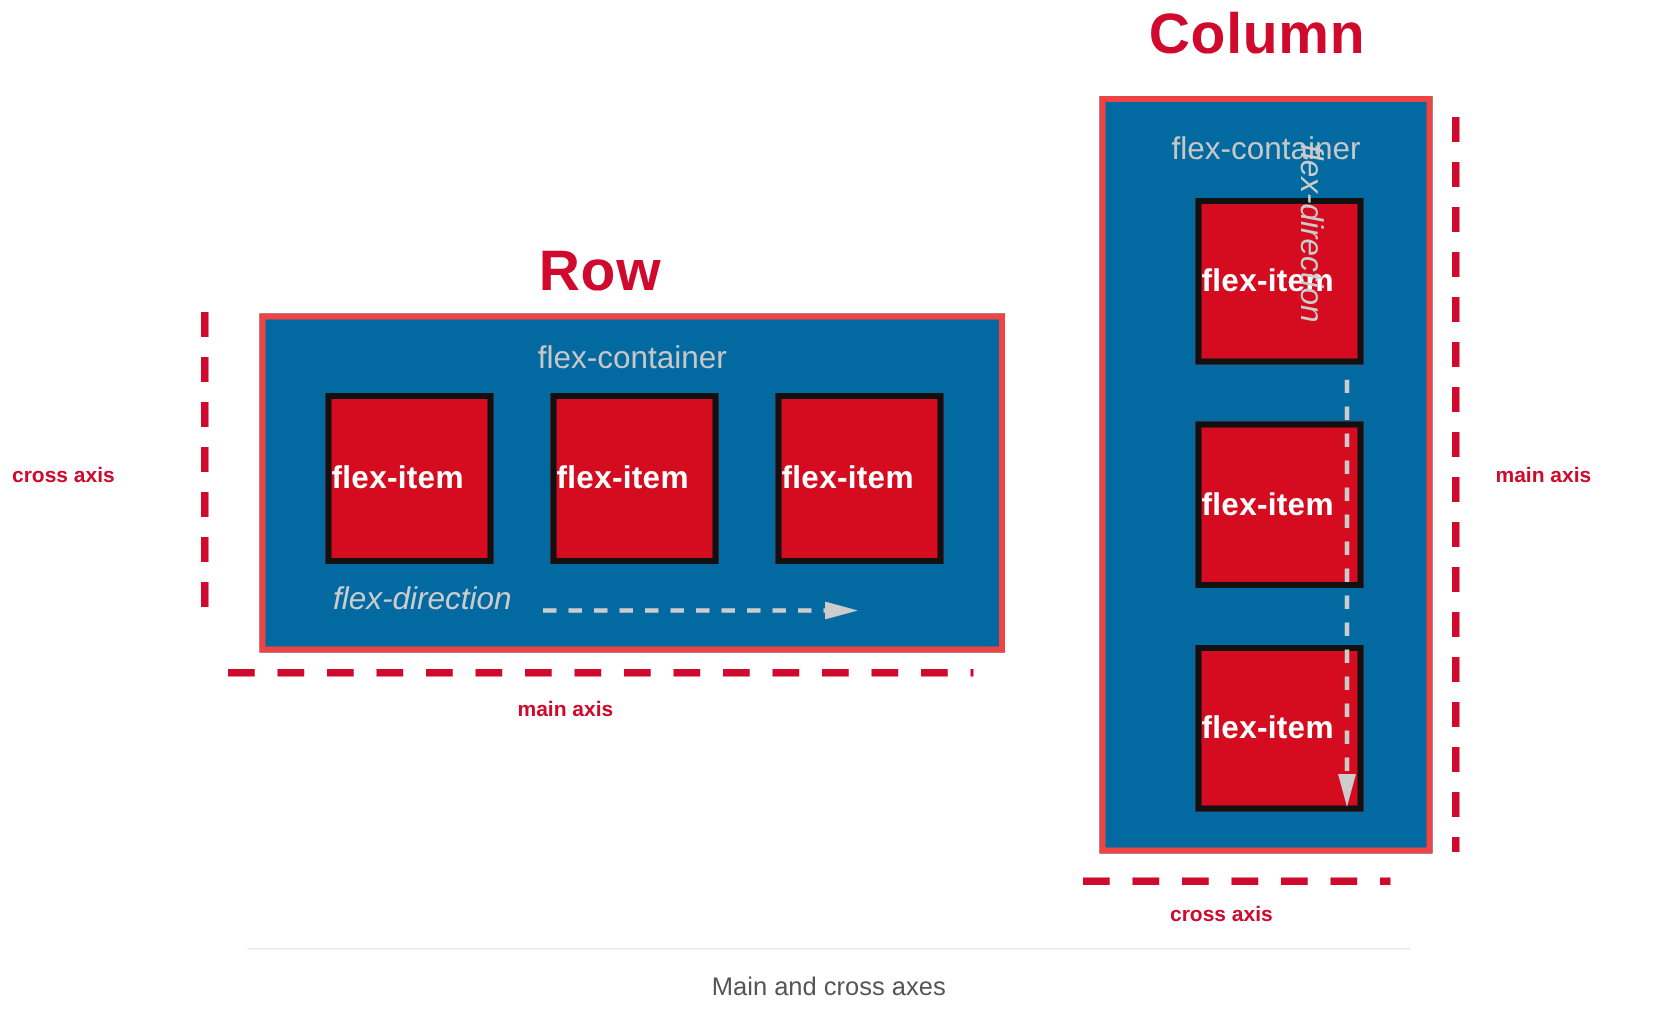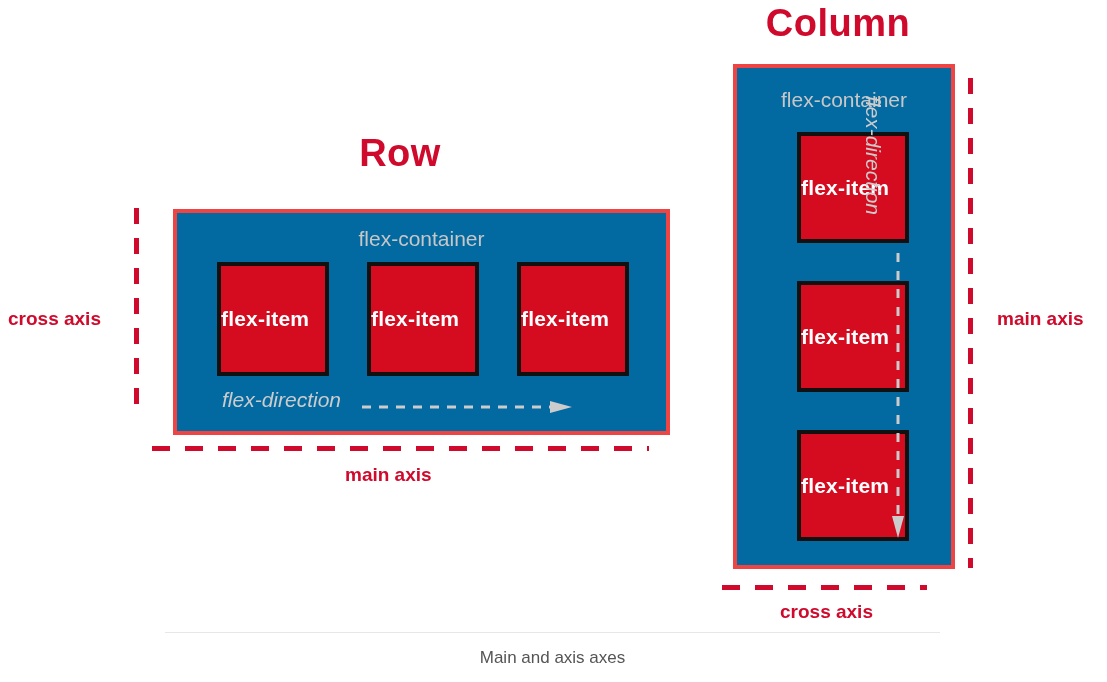--- a/index.html
+++ b/index.html
@@ -21,21 +21,21 @@
   
   .section-title {
     position: absolute;
     color: #cf0a2c;
     font-weight: bold;
     font-size: 38px;
     letter-spacing: 0.5px;
     white-space: nowrap;
     text-align: center;
   }
-  #row-title   { left: 300px; top: 132px; width: 200px; }
+  #row-title   { left: 300px; top: 160px; width: 200px; }
   #col-title   { left: 738px; top: 2px;   width: 200px; }
 
   
   .flex-container-box {
     position: absolute;
     border: 4px solid #ef4444;
     background: #0369a1;
     box-sizing: border-box;
     margin-left: 20px;
   }
@@ -128,21 +128,21 @@
   }
   #row-cross-axis-line  { left: 134px; top: 208px; height: 208px; }
   #row-main-axis-line   { left: 152px; top: 446px; width: 497px; }
   #col-main-axis-line   { left: 968px; top: 78px;  height: 490px; }
   #col-cross-axis-line  { left: 722px; top: 585px; width: 205px; }
 
   .axis-label {
     position: absolute;
     color: #cf0a2c;
     font-weight: bold;
-    font-size: 19px;
+    font-size: 14px;
     white-space: nowrap;
   }
   #row-cross-axis-label { left: 8px;   top: 308px; }
   #row-main-axis-label  { left: 345px; top: 464px; }
   #col-main-axis-label  { left: 997px; top: 308px; }
   #col-cross-axis-label { left: 780px; top: 601px; }
 
   
   #caption-divider {
     position: absolute;
@@ -218,15 +218,15 @@
 
     <div class="direction-label" id="col-direction-label">flex-direction</div>
 
     <svg class="v-dash-arrow" viewBox="0 0 12 285">
       <line x1="6" y1="0" x2="6" y2="265" stroke="#cccccc" stroke-width="3" stroke-dasharray="9 9"></line>
       <polygon points="0,263 12,263 6,285" fill="#cccccc"></polygon>
     </svg>
   </div>
 
   <div id="caption-divider"></div>
-  <div id="caption-text">Main and axis axes</div>
+  <div id="caption-text">Main and cross axes</div>
 
 </div>
 
 </body></html>

